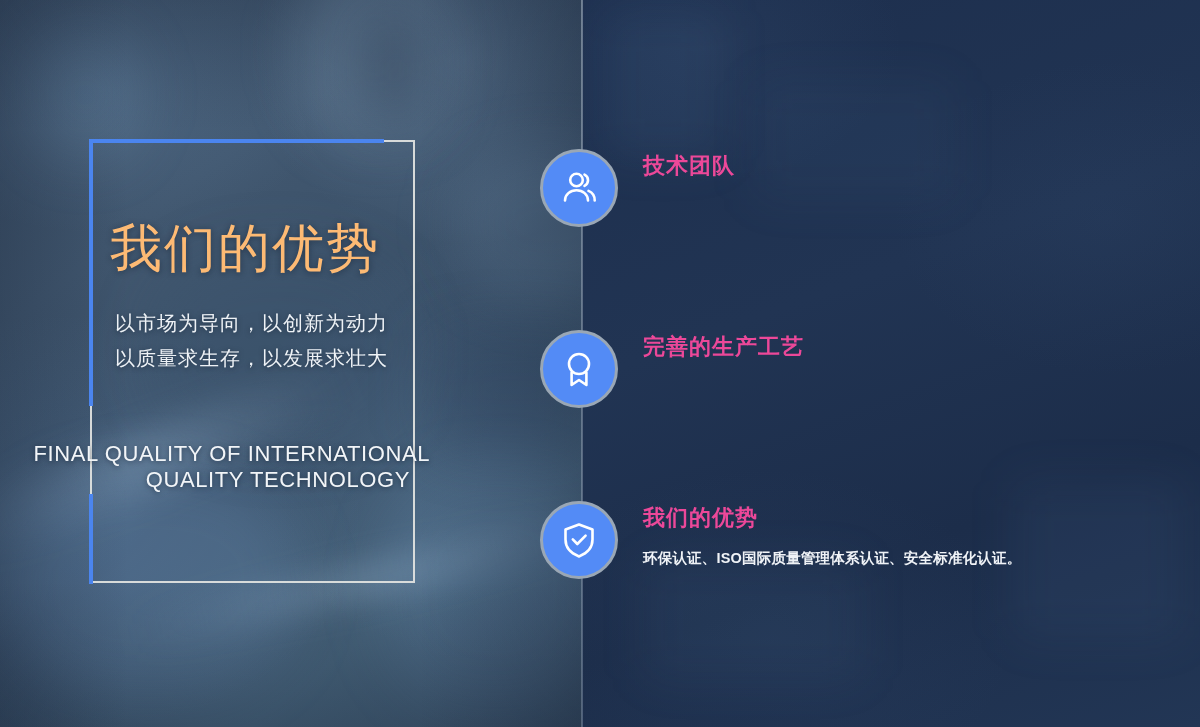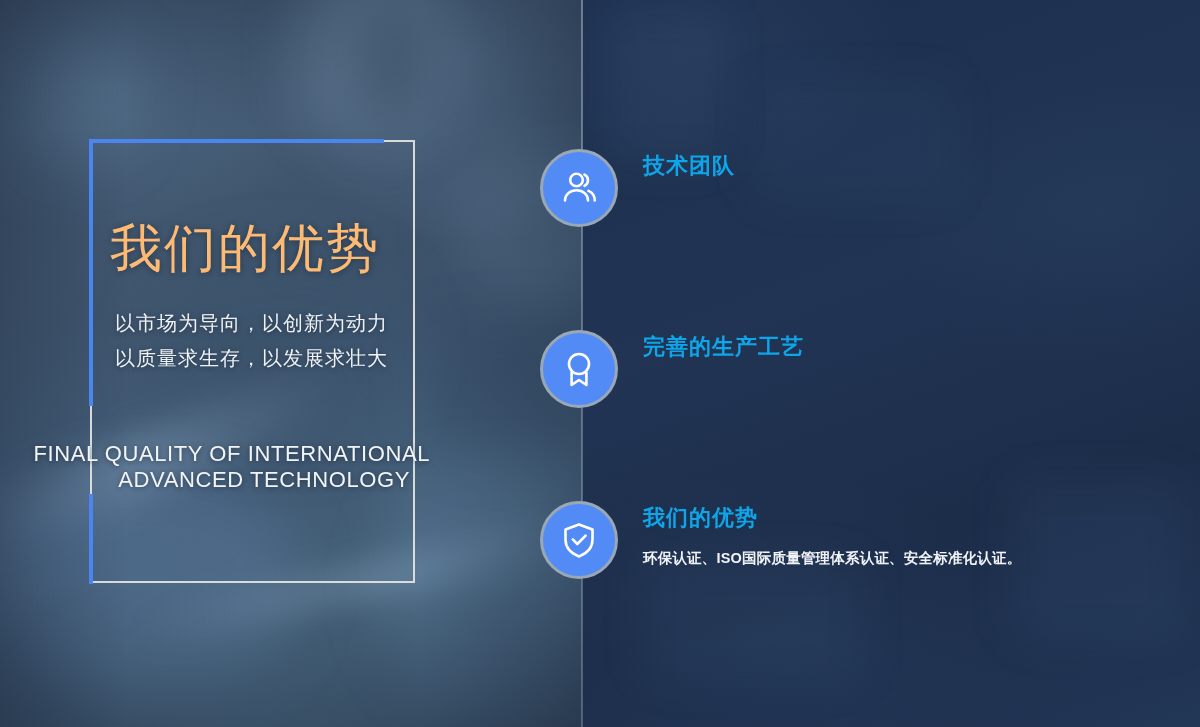--- a/index.html
+++ b/index.html
@@ -188,21 +188,21 @@
     box-sizing: border-box;
   }
   .icon-circle svg { display: block; }
 
   .feature-body {
     margin-left: 25px;
     padding-top: 2px;
     width: 478px;
   }
   .feature-title {
-    color: #0ea5e9;
+    color: #ec4899;
     font-size: 22px;
     font-weight: 700;
     letter-spacing: 1px;
     margin: 0 0 14px 0;
   }
   .feature-desc {
     color: #f0f3f7;
     font-size: 14.5px;
     font-weight: 700;
     line-height: 1.85;
@@ -232,21 +232,21 @@
 
   <div class="frame-outer"></div>
   <div class="frame-blue-top"></div>
   <div class="frame-blue-left-a"></div>
   <div class="frame-blue-left-b"></div>
 
   <div class="headline">我们的优势</div>
   <div class="subline subline-2">以质量求生存，以发展求壮大</div>
   <div class="subline subline-1">以市场为导向，以创新为动力</div>
   <div class="eng eng-1">FINAL QUALITY OF INTERNATIONAL</div>
-  <div class="eng eng-2">ADVANCED TECHNOLOGY</div>
+  <div class="eng eng-2">QUALITY TECHNOLOGY</div>
 
   <div class="right-panel">
     <div class="rp-tex t1"></div>
     <div class="rp-tex t2"></div>
     <div class="rp-tex t3"></div>
     <div class="rp-tex t4"></div>
   </div>
 
   <div class="divider"></div>
 

